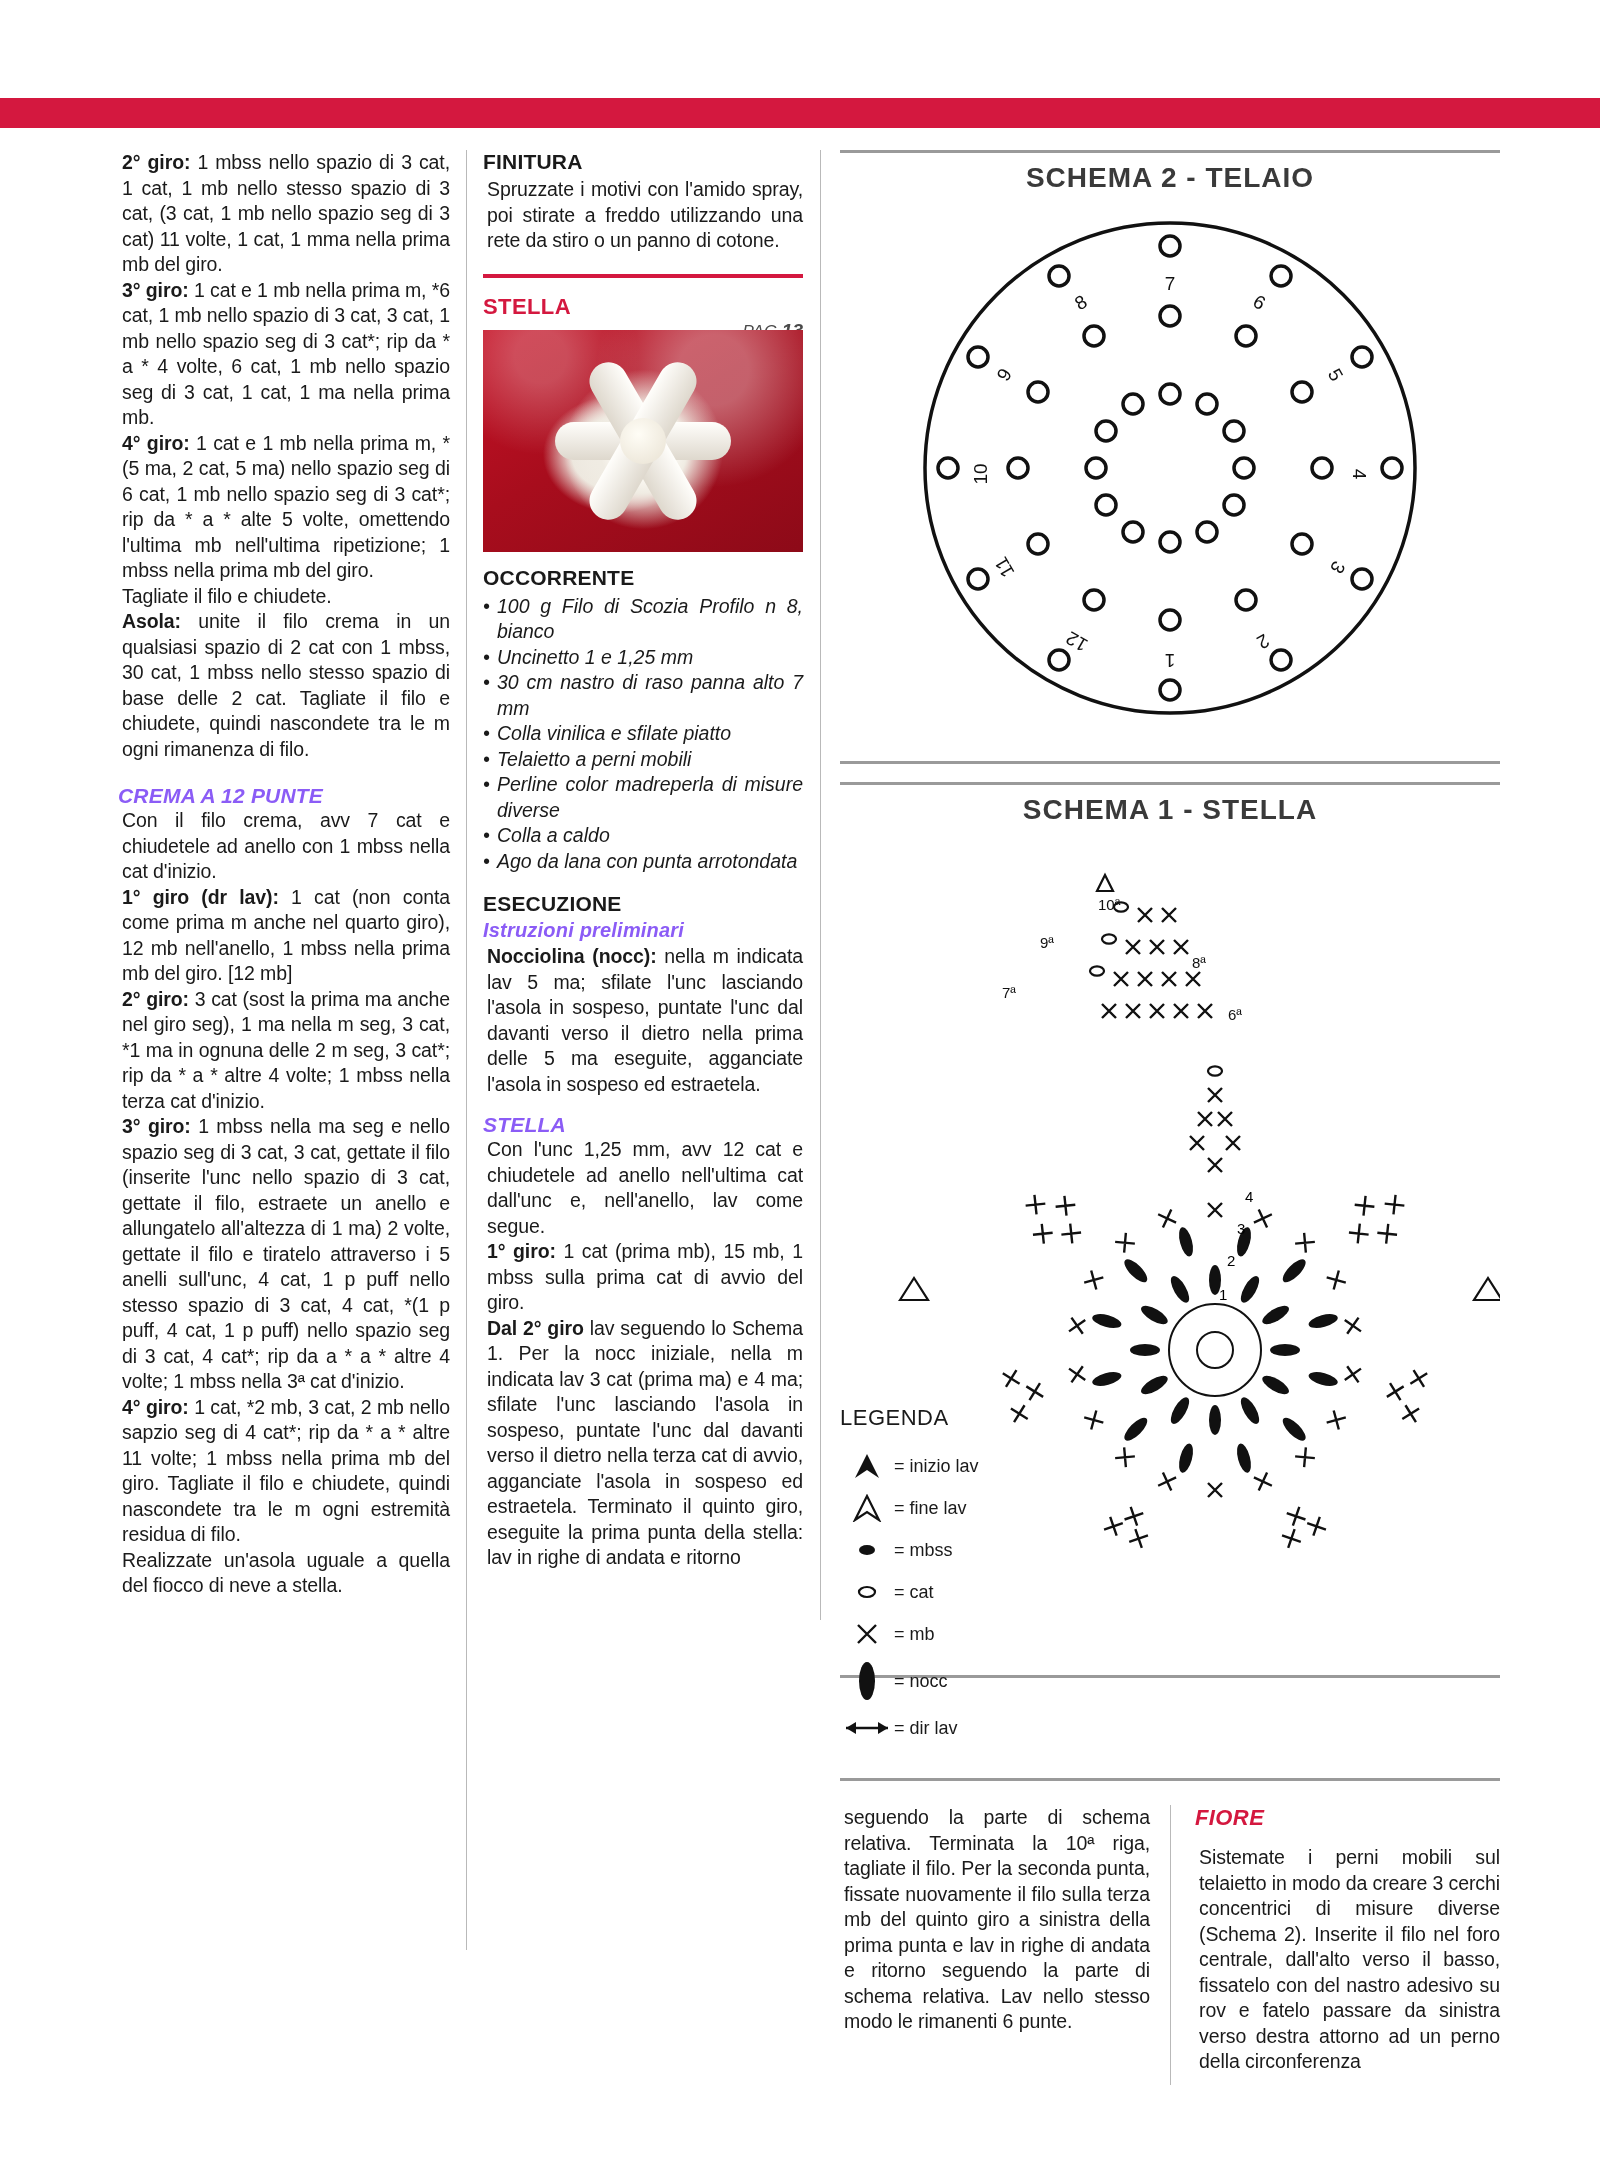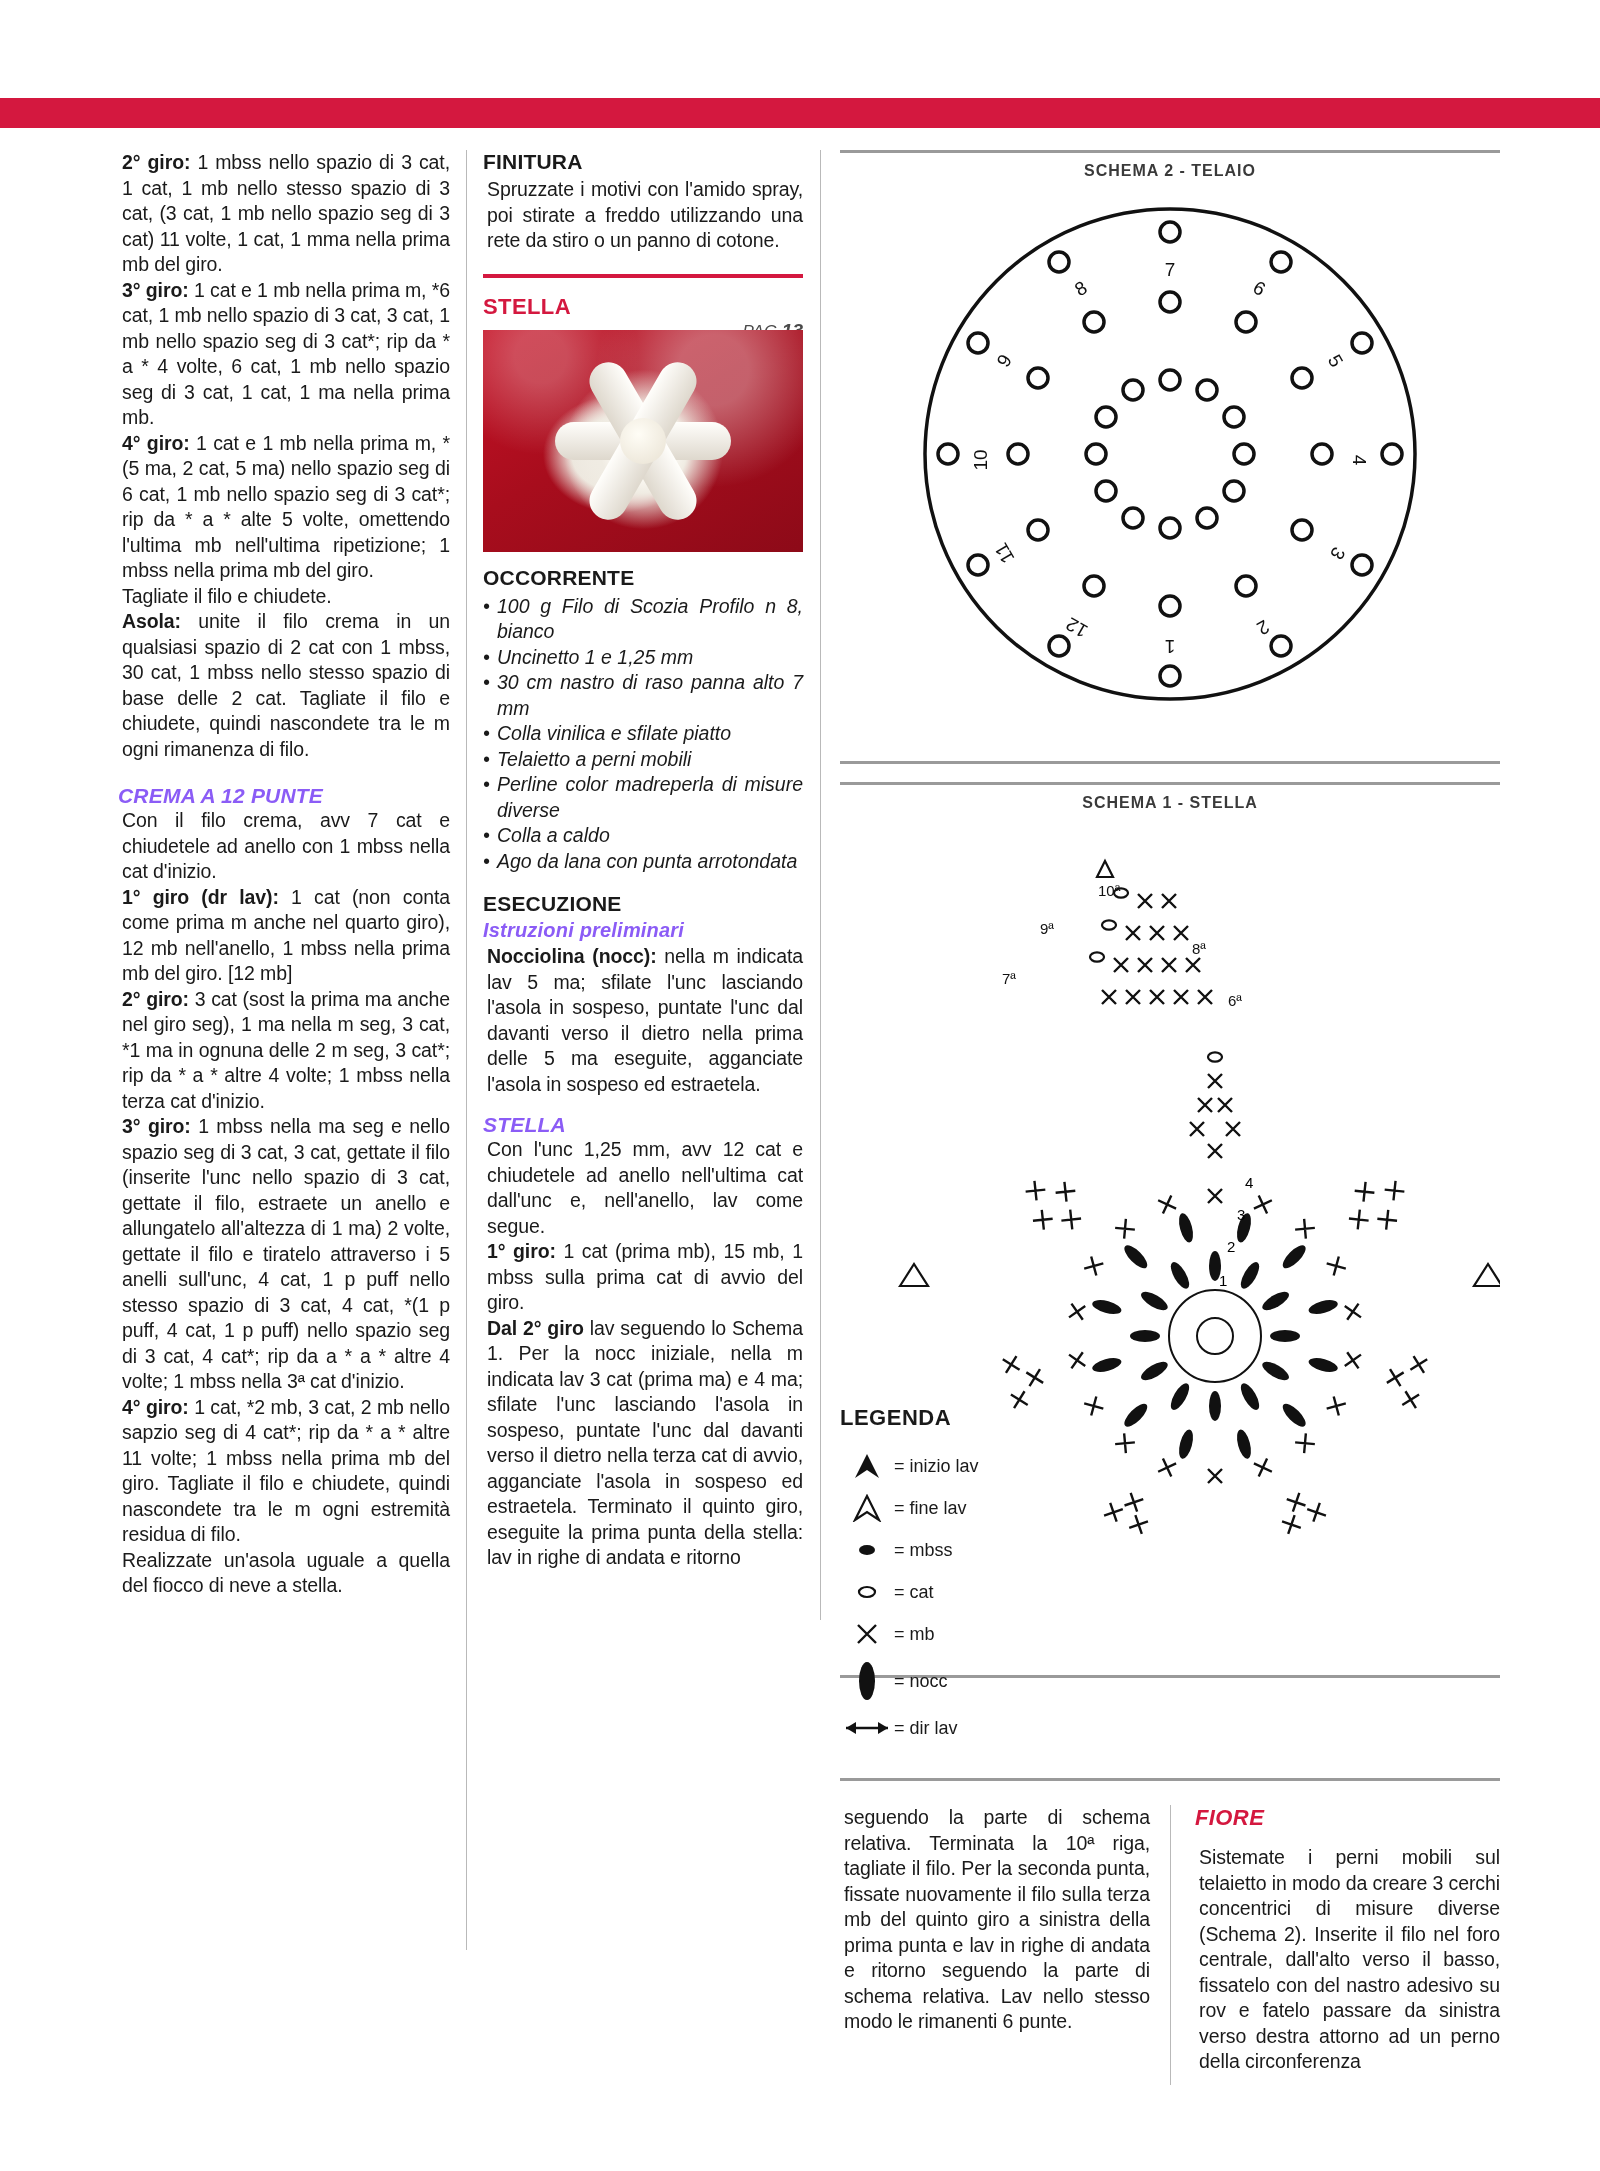--- a/index.html
+++ b/index.html
@@ -71,27 +71,27 @@
   .ul li{
     font-size:19.5px;line-height:25.5px;font-style:italic;text-align:justify;
     padding-left:14px;position:relative;
   }
   .ul li:before{content:"•";position:absolute;left:0;top:0;}
 
   
   .right{position:absolute;left:840px;top:0;width:660px;}
   .panel{border-top:3px solid #9a9a9a;border-bottom:3px solid #9a9a9a;position:relative;}
   .panel-title{
-    text-align:center;font-weight:bold;font-size:16px;letter-spacing:1px;color:#3a3a3a;
+    text-align:center;font-weight:bold;font-size:28px;letter-spacing:1px;color:#3a3a3a;
     padding:9px 0 4px 0;
   }
   .schema-box{position:relative;}
 
   .legenda{position:absolute;left:0;top:1255px;width:240px;}
-  .legenda .lt{font-size:22px;font-weight:bold;letter-spacing:0.5px;margin-bottom:14px;color:#1a1a1a;}
+  .legenda .lt{font-size:22px;font-weight:normal;letter-spacing:0.5px;margin-bottom:14px;color:#1a1a1a;}
   .leg-row{display:flex;align-items:center;height:42px;}
   .leg-sym{width:54px;display:flex;align-items:center;justify-content:center;}
   .leg-txt{font-size:18px;}
 
   
   .bottom{position:absolute;left:840px;top:1655px;width:660px;}
   .bcol{position:absolute;top:0;}
   .bcol1{left:0;width:310px;}
   .bcol2{left:355px;width:305px;}
   .bdiv{position:absolute;left:330px;top:0;width:1px;height:280px;background:#b9b9b9;}

